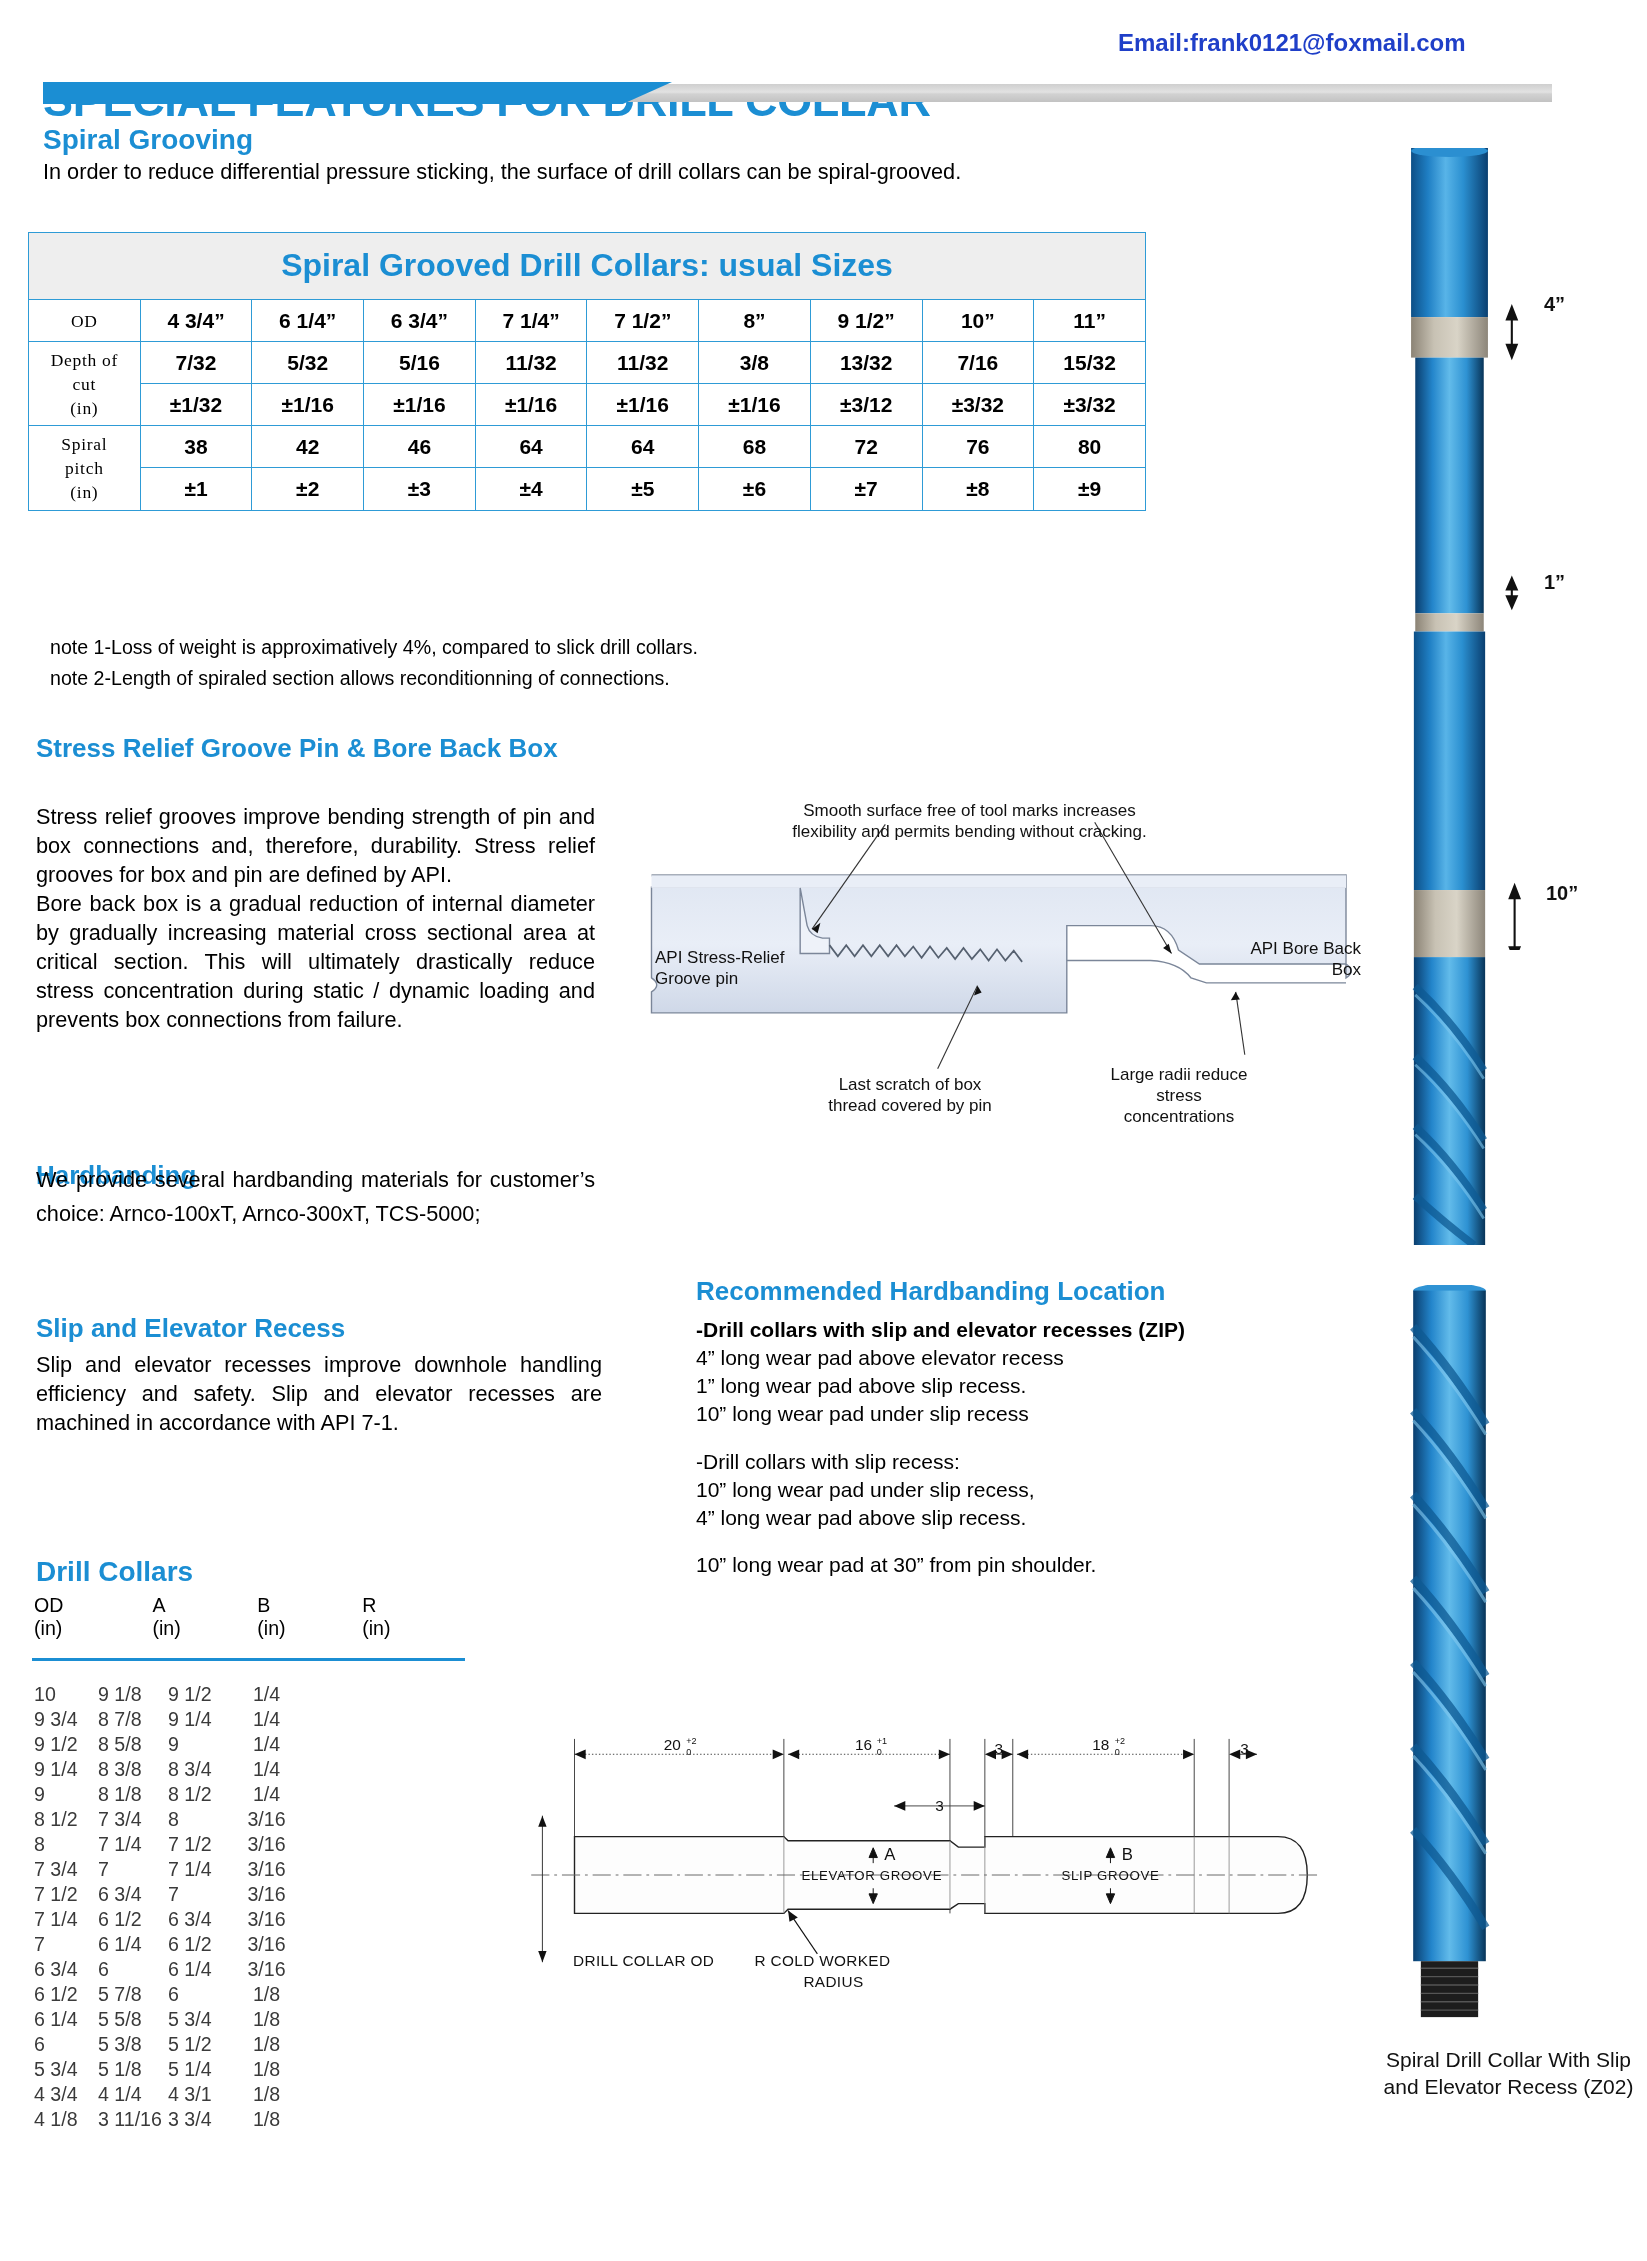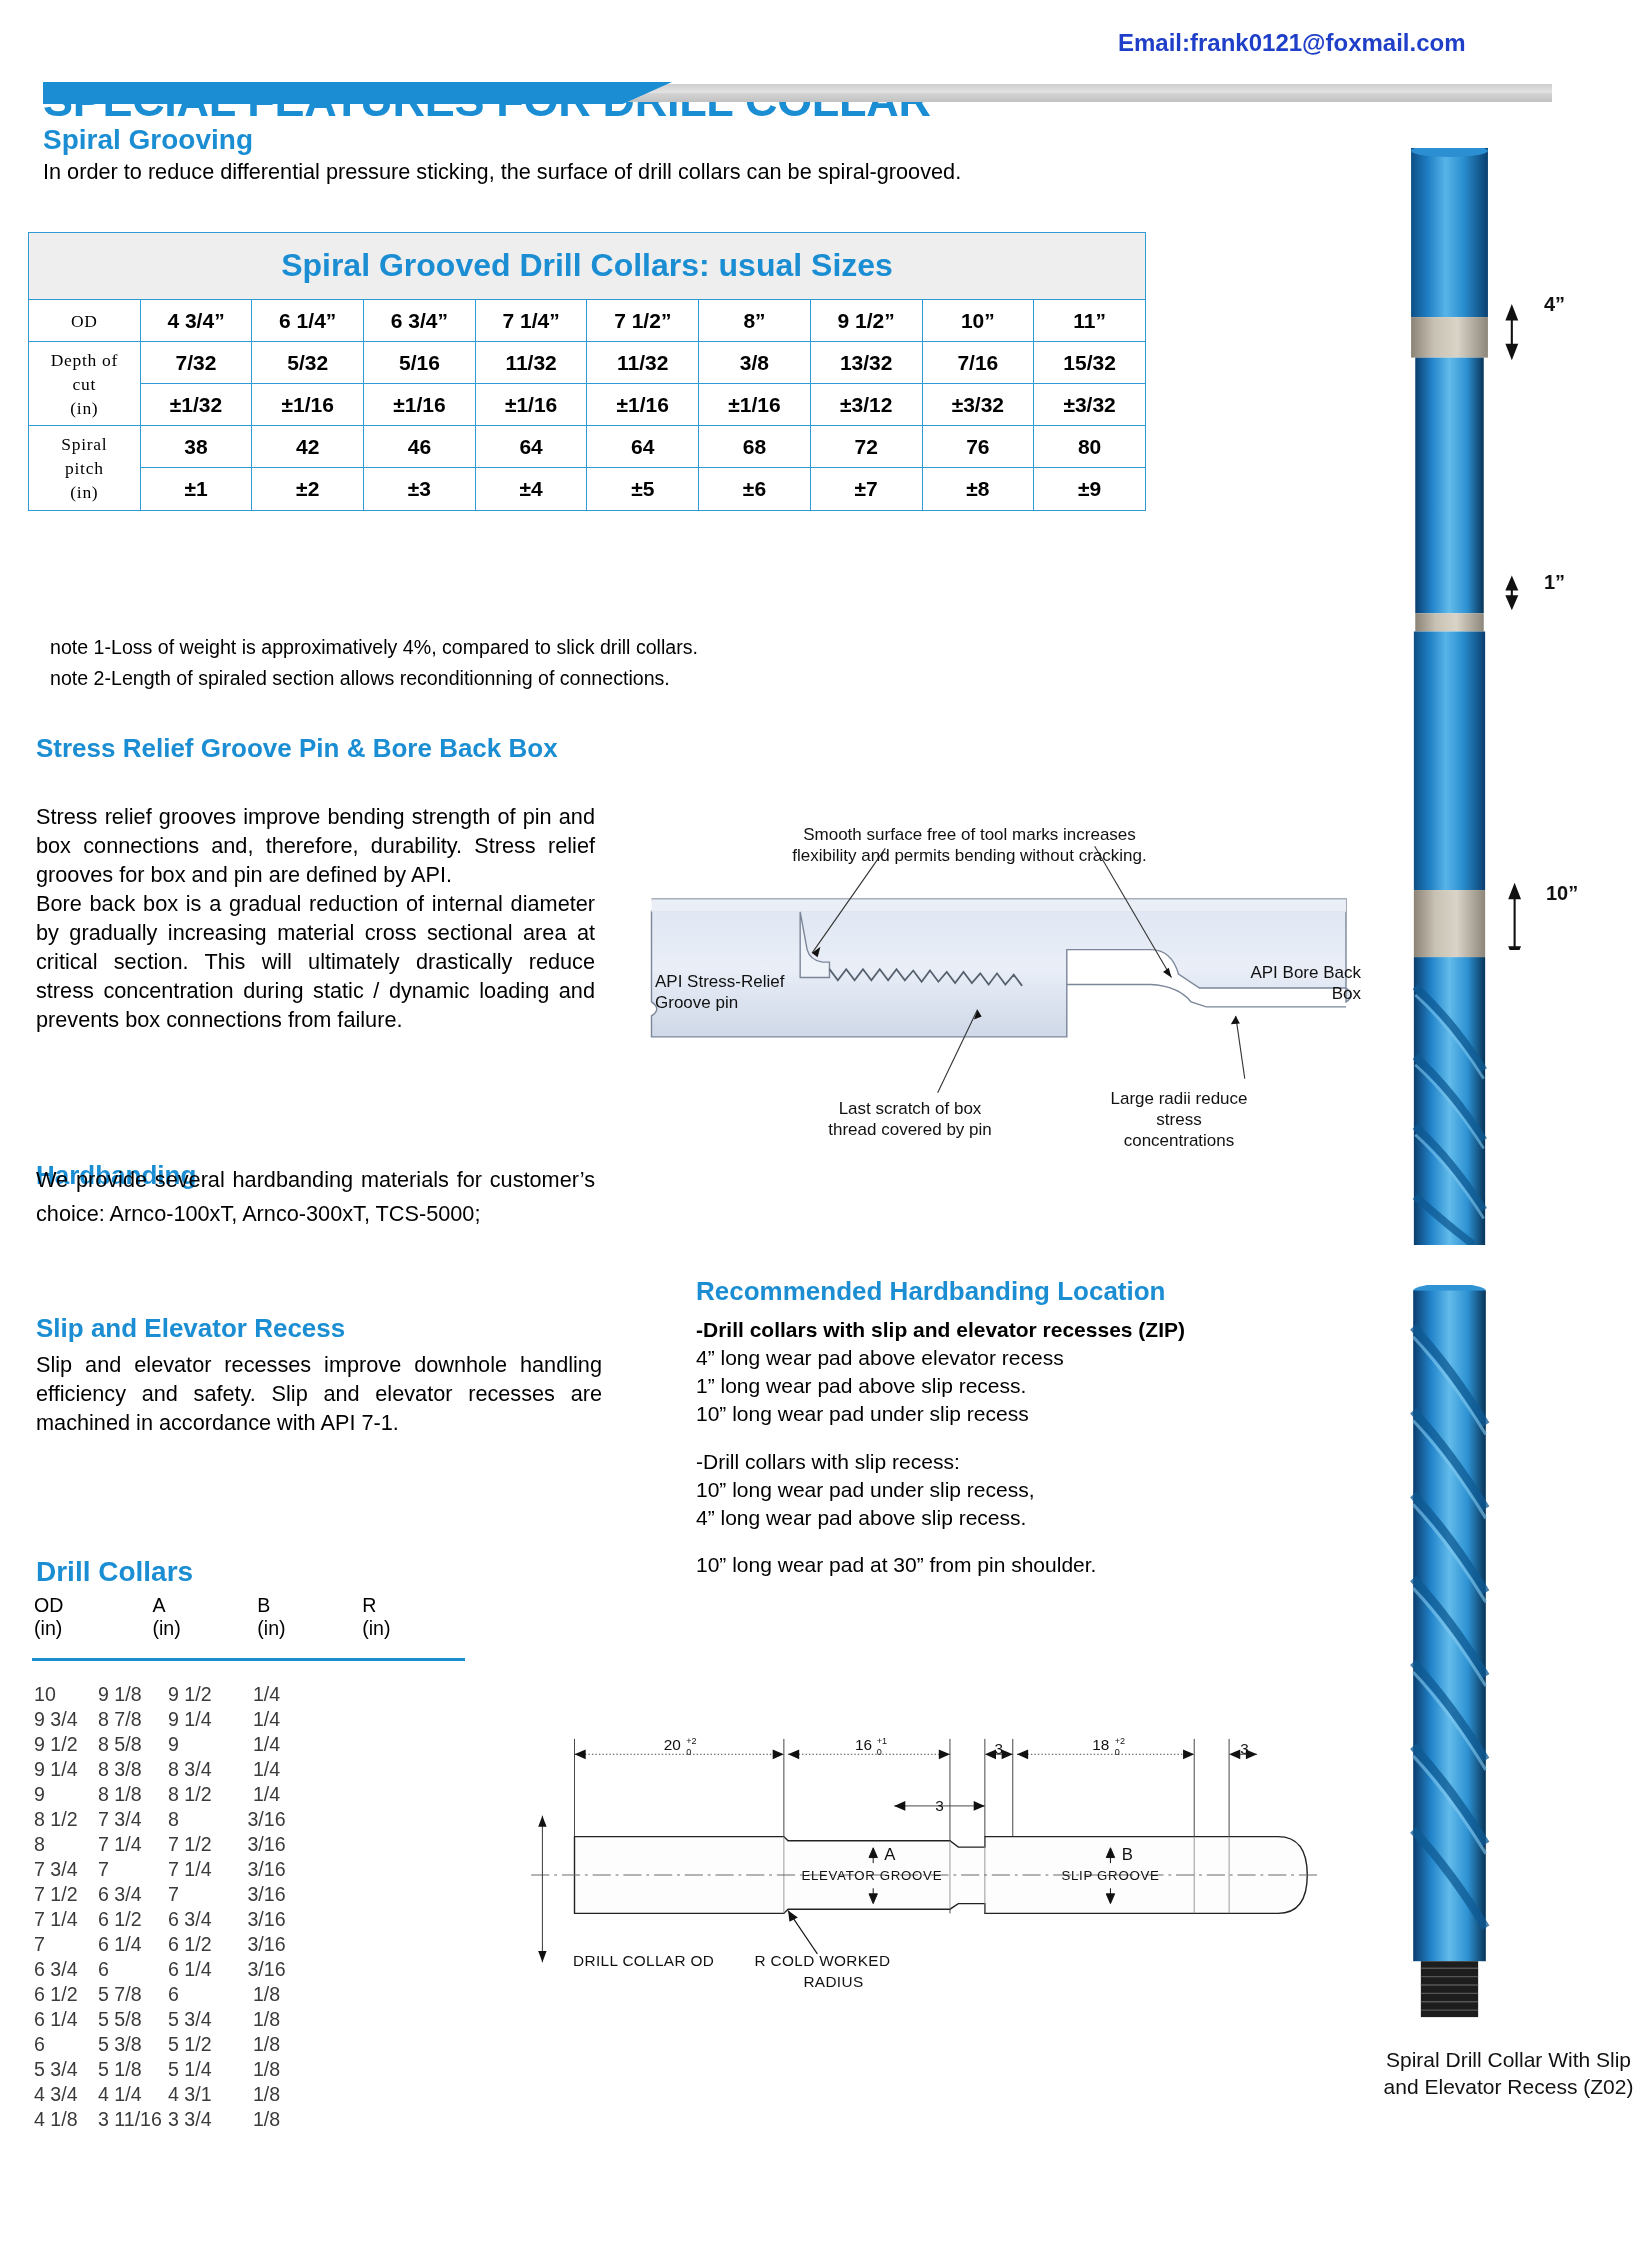--- a/index.html
+++ b/index.html
@@ -94,21 +94,21 @@
   #dc-rule { position:absolute; left:32px; top:1658px; width:433px; height:2.8px; background:#1B8ED3; }
   #dc-body { position:absolute; left:34px; top:1682px; width:447px;
              font-size:19.6px; line-height:25px; color:#3a3a3a; }
   #dc-body .drow { display:flex; }
   #dc-body .d0 { width:64px; }
   #dc-body .d1 { width:70px; text-align:left; }
   #dc-body .d2 { width:67px; text-align:left; }
   #dc-body .d3 { width:63px; text-align:center; }
 
   
-  #srd { position:absolute; left:620px; top:810px; width:754px; height:349px; }
+  #srd { position:absolute; left:620px; top:786px; width:754px; height:349px; }
   #srd .cap { position:absolute; font-size:17px; line-height:21px; color:#111; }
   #cap-smooth { left:161px; top:14px; width:377px; text-align:center; }
   #cap-api-pin { left:35px; top:161px; width:161px; }
   #cap-api-box { left:622px; top:152px; width:119px;text-align:right; }
   #cap-last   { left:199px; top:288px; width:182px; text-align:center; }
   #cap-radii  { left:489px; top:278px; width:140px; text-align:center; }
 
   
   #h-rec { left:696px; top:1276px; font-size:26px; }
   #p-rec { left:696px; top:1316px; width:629px; font-size:21px; line-height:28px; }

